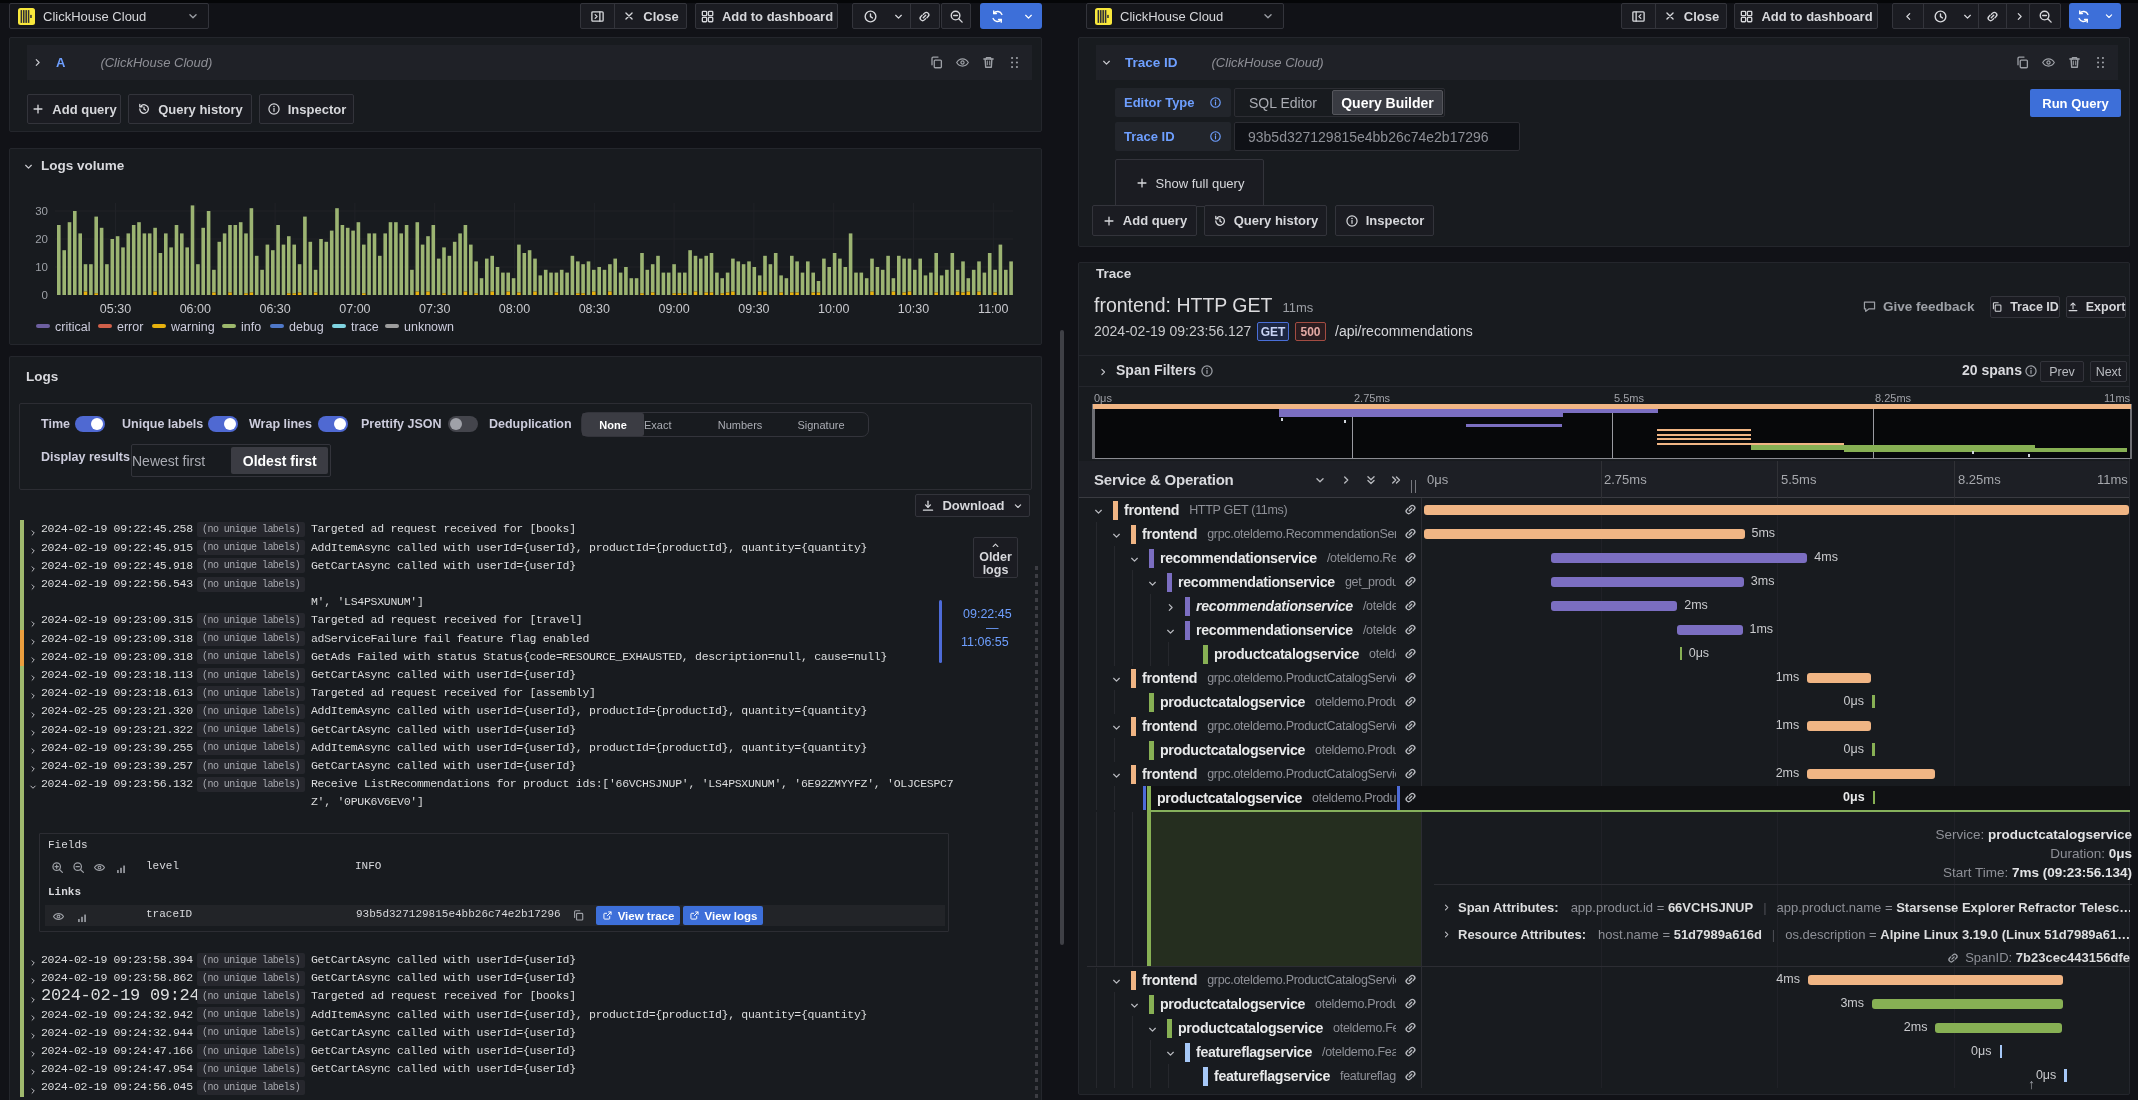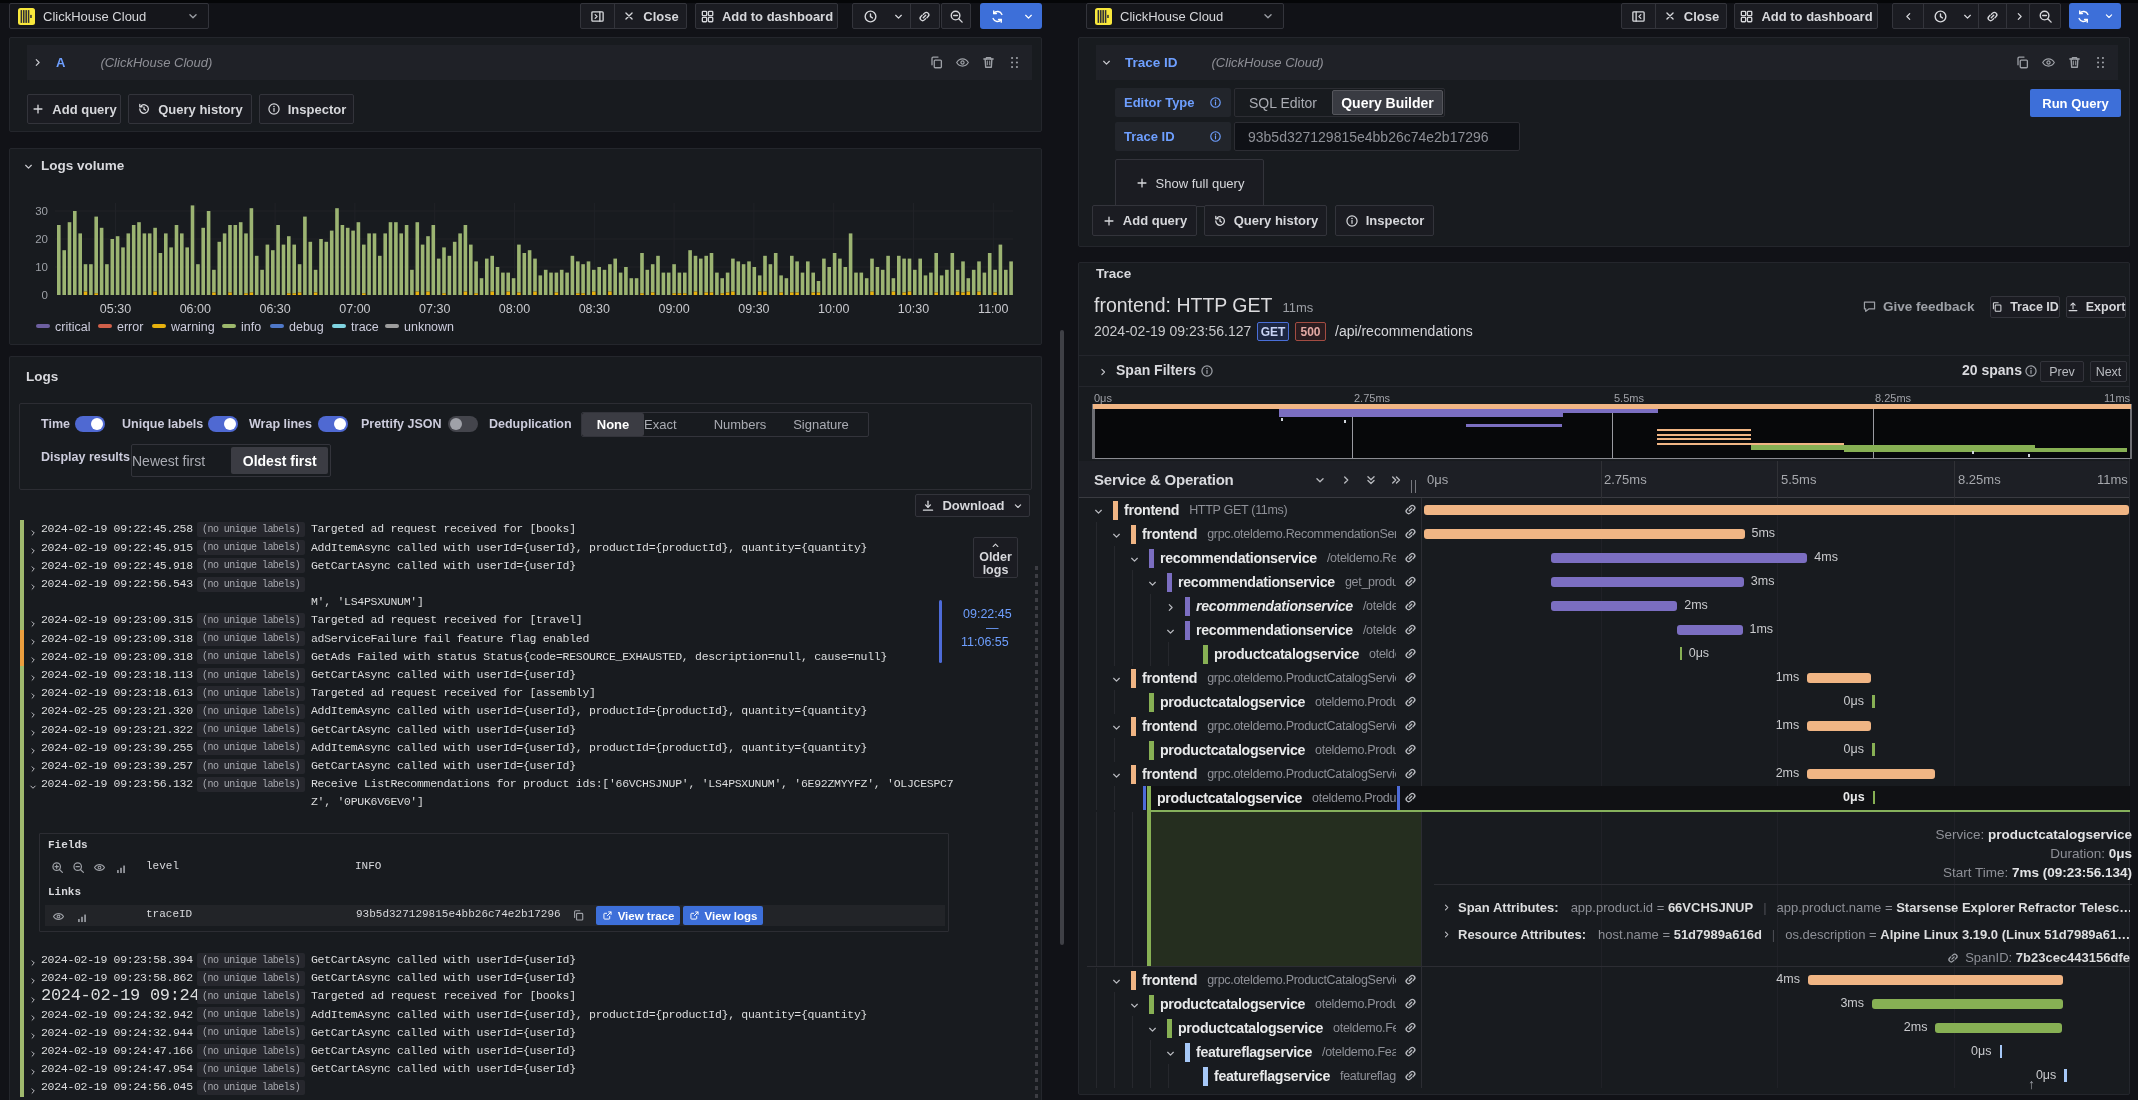--- a/index.html
+++ b/index.html
@@ -482,21 +482,21 @@
 <div class="abs" style="left:19px;top:403px;width:1013px;height:87px;border:1px solid #2c2d33;border-radius:2px"></div>
 <div class="txt" style="left:41px;top:417px;font-weight:600;font-size:12.5px">Time</div>
 <div class="toggle tgon" style="left:75px;top:416px"></div>
 <div class="txt" style="left:122px;top:417px;font-weight:600;font-size:12.5px">Unique labels</div>
 <div class="toggle tgon" style="left:208px;top:416px"></div>
 <div class="txt" style="left:249px;top:417px;font-weight:600;font-size:12.5px">Wrap lines</div>
 <div class="toggle tgon" style="left:318px;top:416px"></div>
 <div class="txt" style="left:361px;top:417px;font-weight:600;font-size:12.5px">Prettify JSON</div>
 <div class="toggle tgoff" style="left:448px;top:416px"></div>
 <div class="txt" style="left:489px;top:417px;font-weight:600;font-size:12.5px">Deduplication</div>
-<div class="abs" style="left:581px;top:412px;width:288px;height:25px;border:1px solid #33343b;border-radius:2px;display:flex;align-items:center;color:#aaacb3;font-size:13px;font-weight:500">
+<div class="abs" style="left:581px;top:412px;width:288px;height:25px;border:1px solid #33343b;border-radius:7px;display:flex;align-items:center;color:#aaacb3;font-size:11px;font-weight:500">
       <div style="width:62px;height:100%;display:flex;align-items:center;justify-content:center;background:#3b3c43;border-radius:2px;color:#fff;font-weight:600">None</div>
       <div style="width:58px;text-align:left">Exact</div>
       <div style="width:76px;text-align:center">Numbers</div>
       <div style="width:86px;text-align:center">Signature</div>
     </div>
 <div class="txt" style="left:41px;top:450px;font-weight:600;font-size:12.5px">Display results</div>
 <div class="abs" style="left:131px;top:444px;width:200px;height:33px;border:1px solid #33343b;border-radius:2px;display:flex;align-items:center;color:#aaacb3;font-size:14px">
       <div style="width:100px;">Newest first</div>
       <div style="width:99px;height:27px;margin:2px;display:flex;align-items:center;justify-content:center;background:#3b3c43;border-radius:2px;color:#fff;font-weight:700">Oldest first</div>
     </div>
@@ -637,21 +637,21 @@
         <path d="M4.5 6.5l3.5 3.5 3.5-3.5" stroke="currentColor" stroke-width="1.5" stroke-linecap="round" stroke-linejoin="round"></path>
       </svg></div>
     <div class="abs mono" style="left:41px;top:775.2px;font-size:11.5px;line-height:18.2px;color:#dcddde;letter-spacing:-0.3px">2024-02-19 09:23:56.132</div>
     <div class="abs" style="left:197px;top:775.2px;height:15px;margin-top:1.6px;background:#26272d;border-radius:2px;display:flex;align-items:center;padding:0 5px">
       <span class="mono" style="font-size:10px;color:#a7a9af;letter-spacing:-0.55px">(no unique labels)</span>
     </div>
     <div class="abs mono" style="left:311px;top:775.2px;font-size:11.5px;line-height:18.2px;color:#dcddde;letter-spacing:-0.28px">Receive ListRecommendations for product ids:['66VCHSJNUP', 'LS4PSXUNUM', '6E92ZMYYFZ', 'OLJCESPC7</div>
     <div class="abs mono" style="left:311px;top:793.4px;font-size:11.5px;line-height:18.2px;color:#dcddde;letter-spacing:-0.28px">Z', '0PUK6V6EV0']</div>
 <div class="abs" style="left:20px;top:811.6px;width:4px;height:139.4px;background:#9fb96d"></div>
 <div class="abs" style="left:39px;top:833px;width:910px;height:99px;border:1px solid #2c2d33;border-radius:1px"></div>
-<div class="abs mono" style="left:48px;top:839px;font-size:11px;font-weight:700;color:#d8d9dd">Fields</div>
+<div class="abs mono" style="left:48px;top:839px;font-size:11px;font-weight:400;color:#d8d9dd">Fields</div>
 <div class="abs" style="left:51px;top:860px;width:13px;height:13px;color:#9da0a6;"><svg width="13" height="13" viewBox="0 0 16 16" fill="none" style="">
         <circle cx="7" cy="7" r="4.6" stroke="currentColor" stroke-width="1.5"></circle>
         <path d="M10.4 10.4L14 14" stroke="currentColor" stroke-width="1.5" stroke-linecap="round" stroke-linejoin="round"></path>
         <path d="M5 7h4M7 5v4" stroke="currentColor" stroke-width="1.5" stroke-linecap="round" stroke-linejoin="round"></path>
       </svg></div>
 <div class="abs" style="left:72px;top:860px;width:13px;height:13px;color:#9da0a6;"><svg width="13" height="13" viewBox="0 0 16 16" fill="none" style="">
         <circle cx="7" cy="7" r="4.6" stroke="currentColor" stroke-width="1.5"></circle>
         <path d="M10.4 10.4L14 14" stroke="currentColor" stroke-width="1.5" stroke-linecap="round" stroke-linejoin="round"></path>
         <path d="M5 7h4" stroke="currentColor" stroke-width="1.5" stroke-linecap="round" stroke-linejoin="round"></path>
       </svg></div>

